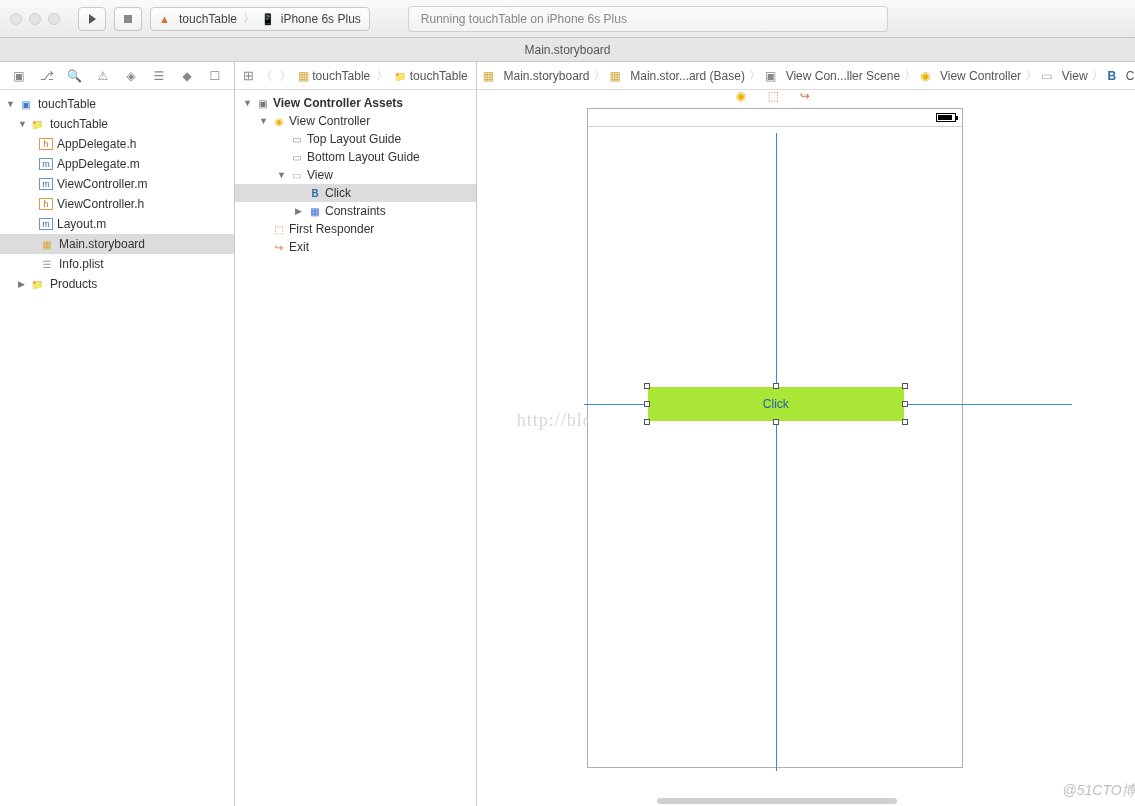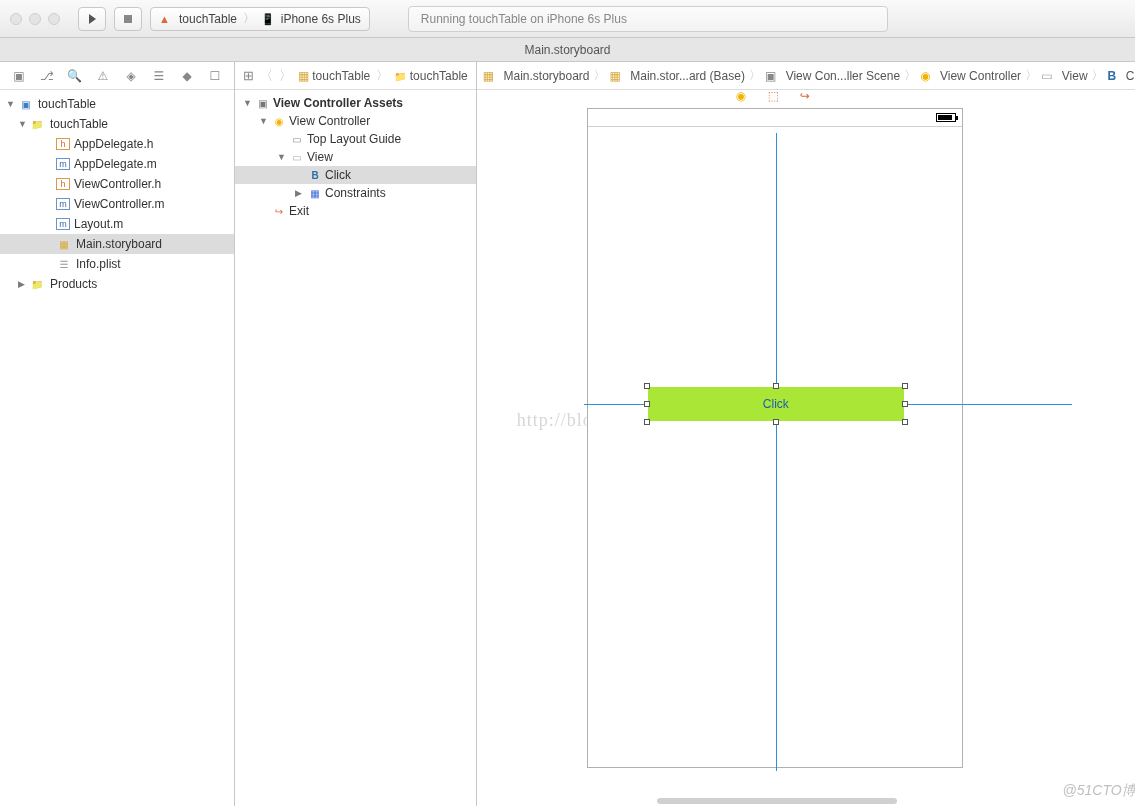--- a/index.html
+++ b/index.html
@@ -37,21 +37,21 @@
 .ficon { width:16px; height:14px; margin-right:4px; display:inline-flex; align-items:center; justify-content:center; font-size:10px; }
 .ficon.proj::before { content:"▣"; color:#3e7cc3; }
 .ficon.folder::before { content:"📁"; filter: hue-rotate(10deg); }
 .ficon.h { width:14px; height:12px; border:1px solid #d99a4a; color:#d96b3a; font-size:9px; line-height:10px; text-align:center; }
 .ficon.h::before { content:"h"; }
 .ficon.m { width:14px; height:12px; border:1px solid #6a95c9; color:#3a6aa8; font-size:9px; line-height:10px; text-align:center; }
 .ficon.m::before { content:"m"; }
 .ficon.sb::before { content:"▦"; color:#d9a83a; }
 .ficon.xc::before { content:"▤"; color:#3a8ad9; }
 .ficon.plist::before { content:"☰"; color:#999; }
-.ind1 { padding-left:18px; } .ind2 { padding-left:44px; }
+.ind1 { padding-left:18px; } .ind2 { padding-left:27px; }
 
 
 .outcol { width: 270px; border-right:1px solid #c8c8c8; background:#fff; }
 .jump { height:28px; border-bottom:1px solid #dcdcdc; display:flex; align-items:center; gap:6px; padding:0 8px; color:#555; font-size:11px; overflow:hidden; white-space:nowrap; }
 .jump .crumb { display:flex; align-items:center; gap:3px; }
 .jump .ar { color:#bbb; }
 .jump .ico-sb::before { content:"▦"; color:#d9a83a; }
 .jump .ico-fold::before { content:"📁"; font-size:10px; }
 .jump .grid::before { content:"⊞"; color:#888; font-size:13px; }
 .jump .nav { color:#bbb; font-size:13px; }
@@ -156,27 +156,27 @@
           <span class="ficon h"></span>
           <span>AppDelegate.h</span>
         </div>
       <div class="row ind2">
           <span class="disc none"></span>
           <span class="ficon m"></span>
           <span>AppDelegate.m</span>
         </div>
       <div class="row ind2">
           <span class="disc none"></span>
+          <span class="ficon m"></span>
+          <span>ViewController.m</span>
+        </div>
+      <div class="row ind2">
+          <span class="disc none"></span>
           <span class="ficon h"></span>
           <span>ViewController.h</span>
-        </div>
-      <div class="row ind2">
-          <span class="disc none"></span>
-          <span class="ficon m"></span>
-          <span>ViewController.m</span>
         </div>
       <div class="row ind2">
           <span class="disc none"></span>
           <span class="ficon m"></span>
           <span>Layout.m</span>
         </div>
       <div class="row ind2 sel">
           <span class="disc none"></span>
           <span class="ficon sb"></span>
           <span>Main.storyboard</span>
@@ -219,33 +219,43 @@
           <span class="disc open"></span>
           <span class="oicon vc"></span>
           <span>View Controller</span>
         </div>
       <div class="orow oind2">
           <span class="disc none"></span>
           <span class="oicon guide"></span>
           <span>Top Layout Guide</span>
         </div>
       <div class="orow oind2">
+          <span class="disc none"></span>
+          <span class="oicon guide"></span>
+          <span>Bottom Layout Guide</span>
+        </div>
+      <div class="orow oind2">
           <span class="disc open"></span>
           <span class="oicon view"></span>
           <span>View</span>
         </div>
       <div class="orow oind3 sel">
           <span class="disc none"></span>
           <span class="oicon btn"></span>
           <span>Click</span>
         </div>
       <div class="orow oind3">
           <span class="disc closed"></span>
           <span class="oicon con"></span>
           <span>Constraints</span>
+        </div>
+      <div class="orow oind1">
+          <span class="disc none"></span>
+          <span class="oicon fr"></span>
+          <span>First Responder</span>
         </div>
       <div class="orow oind1">
           <span class="disc none"></span>
           <span class="oicon exit"></span>
           <span>Exit</span>
         </div>
     </div>
   </div>
 
   <div class="cancol">

